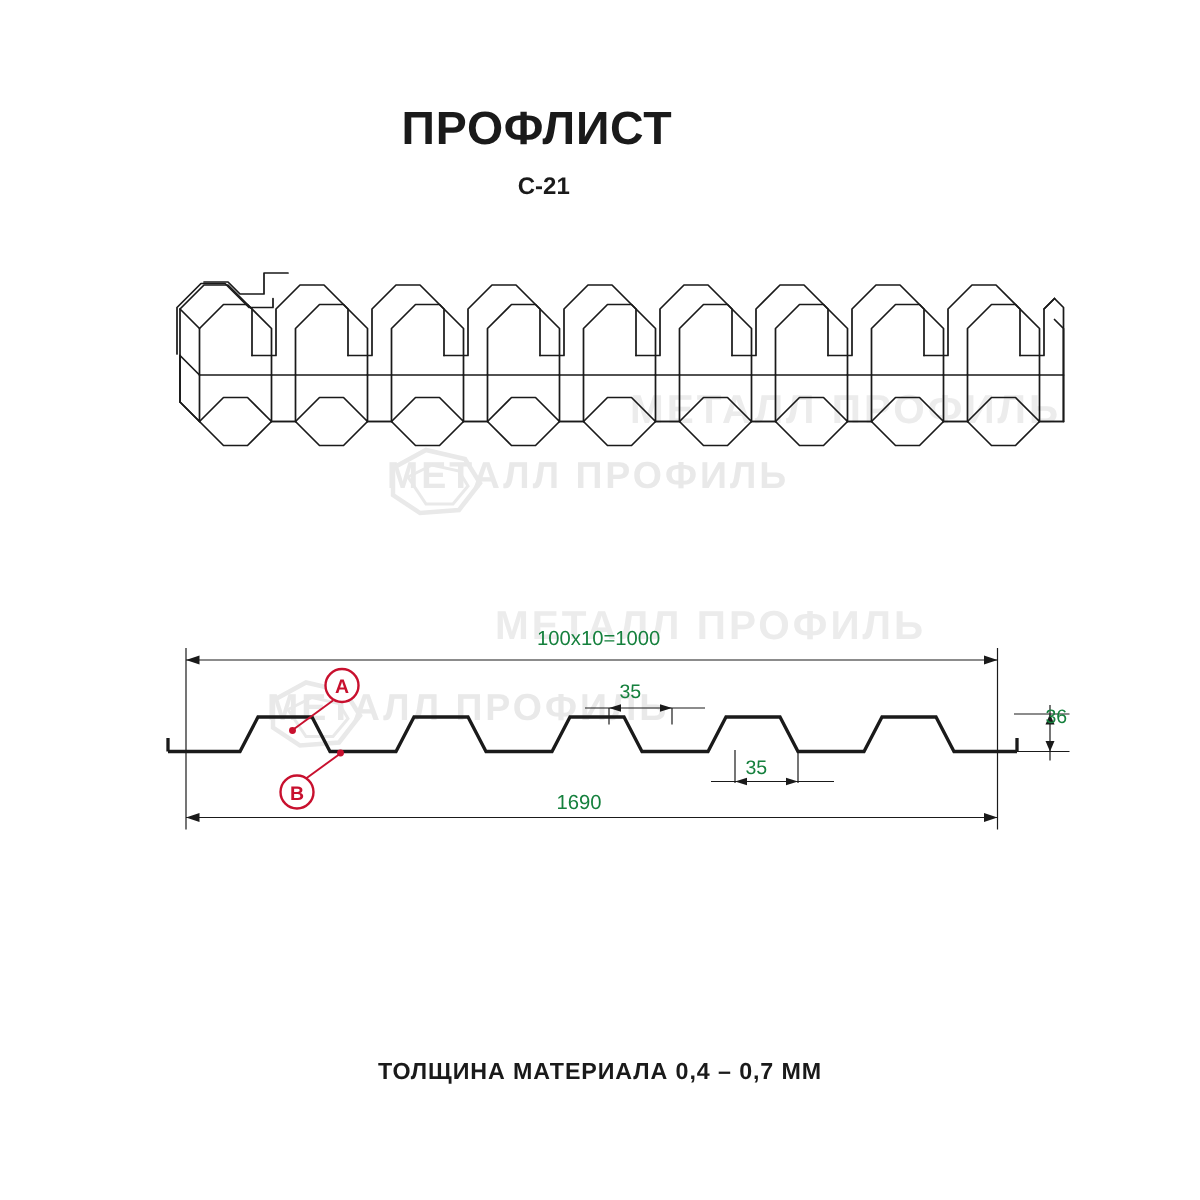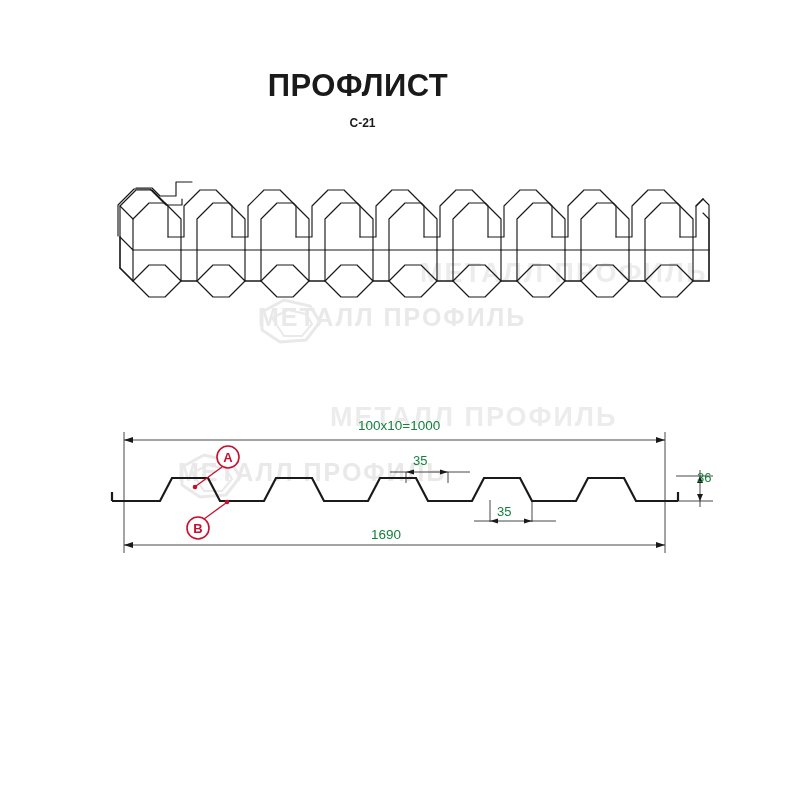--- a/index.html
+++ b/index.html
@@ -29,21 +29,21 @@
     font-weight: bold;
     letter-spacing: 0.5px;
     color: #1a1a1a;
   }
   .subtitle {
     position: absolute;
     top: 116px;
     left: 0;
     width: 725px;
     text-align: center;
-    font-size: 12px;
+    font-size: 16px;
     font-weight: bold;
     color: #1a1a1a;
   }
   .footer {
     position: absolute;
     top: 706px;
     left: 0;
     width: 800px;
     text-align: center;
     font-size: 15.5px;
@@ -271,13 +271,14 @@
       <circle cx="227" cy="502" r="2.3" fill="#c8102e" stroke="none"></circle>
     </g>
   </svg>
 
   <div class="dim-label" style="left:358px; top:418px; font-size:13.5px;">100х10=1000</div>
   <div class="dim-label" style="left:371px; top:527px; font-size:13.5px;">1690</div>
   <div class="dim-label" style="left:413px; top:453px;">35</div>
   <div class="dim-label" style="left:497px; top:504px;">35</div>
   <div class="dim-label" style="left:697px; top:470px;">36</div>
 
+  <div class="footer">ТОЛЩИНА МАТЕРИАЛА 0,4 – 0,7 ММ</div>
 </div>
 
 </body></html>

